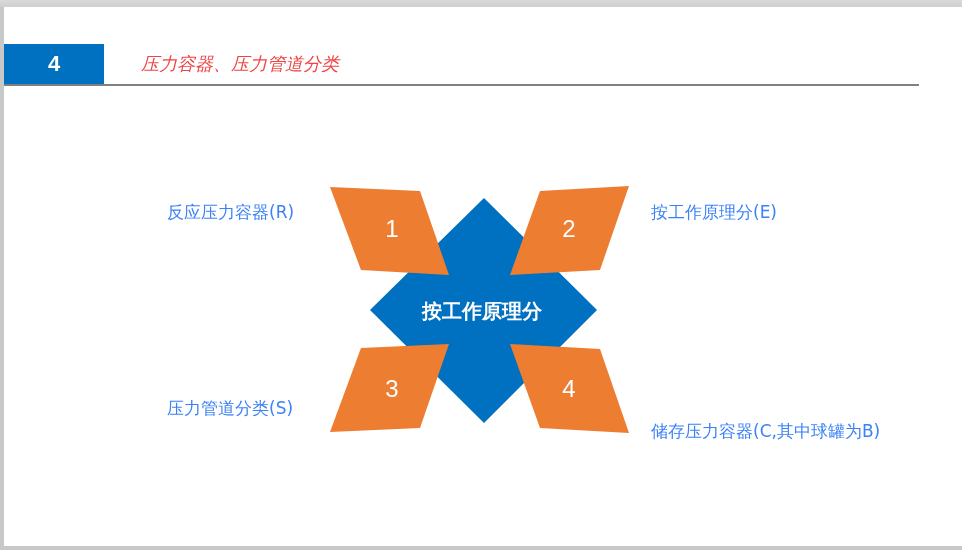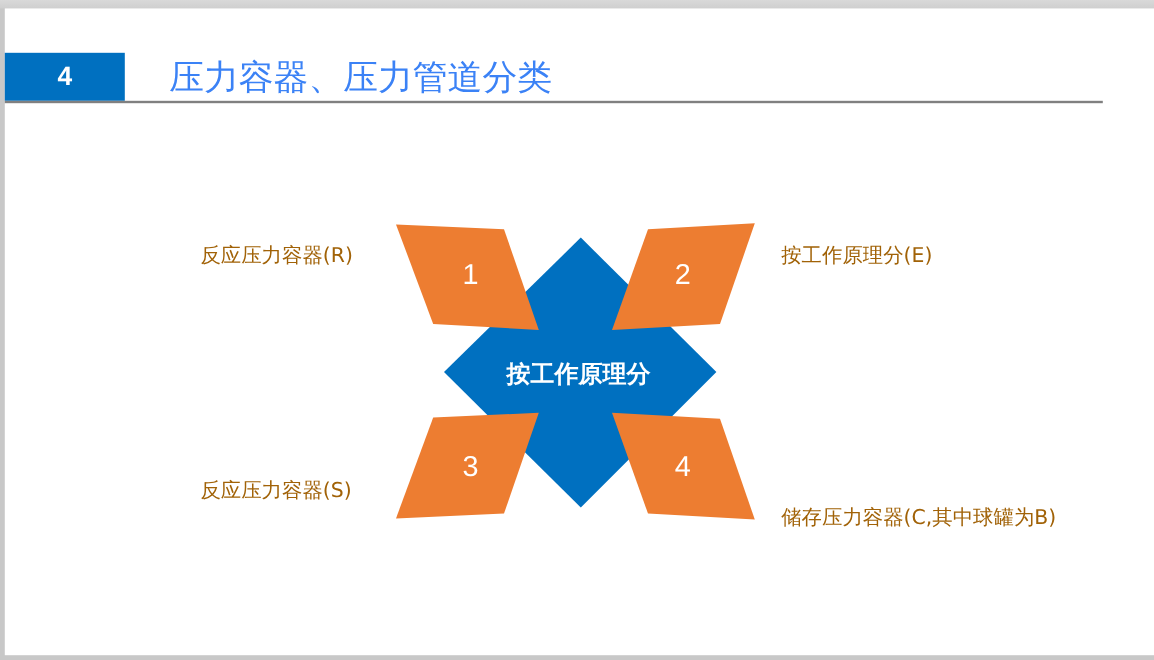--- a/index.html
+++ b/index.html
@@ -17,30 +17,31 @@
     background: #ffffff;
   }
   .section-num {
     position: absolute; left: 0; top: 37px; width: 100px; height: 40px;
     background: #0070c0; color: #fff;
     font-weight: bold; font-size: 22px;
     display: flex; align-items: center; justify-content: center;
   }
   .title {
     position: absolute; left: 137px; top: 38px; height: 38px;
-    font-size: 29px; color: #3b82f6; line-height: 38px;
+    font-size: 18px; color: #ef4444; line-height: 38px;
     font-family: "DejaVu Sans", sans-serif;
+    font-style: italic;
   }
   .rule {
     position: absolute; left: 0; top: 77px; width: 915px; height: 2px;
     background: #808080;
   }
   svg.diagram { position: absolute; left: 0; top: 0; }
   .label {
-    position: absolute; font-size: 17px; color: #a16207; white-space: nowrap;
+    position: absolute; font-size: 17px; color: #3b82f6; white-space: nowrap;
     font-family: "DejaVu Sans", sans-serif;
   }
 </style>
 </head>
 <body>
 
 <div class="topbar"></div>
 
 <div class="slide">
   <div class="section-num">4</div>
@@ -62,15 +63,15 @@
     <text x="392" y="237" fill="#ffffff" font-size="24" text-anchor="middle" font-family="Liberation Sans, sans-serif">1</text>
     <text x="569" y="237" fill="#ffffff" font-size="24" text-anchor="middle" font-family="Liberation Sans, sans-serif">2</text>
     <text x="392" y="397" fill="#ffffff" font-size="24" text-anchor="middle" font-family="Liberation Sans, sans-serif">3</text>
     <text x="569" y="397" fill="#ffffff" font-size="24" text-anchor="middle" font-family="Liberation Sans, sans-serif">4</text>
 
     <text x="482" y="318" fill="#ffffff" font-size="20" font-weight="bold" text-anchor="middle" font-family="DejaVu Sans, sans-serif">按工作原理分</text>
   </svg>
 
   <div class="label" style="left:163px; top:194px;">反应压力容器(R)</div>
   <div class="label" style="left:647px; top:194px;">按工作原理分(E)</div>
-  <div class="label" style="left:163px; top:390px;">反应压力容器(S)</div>
+  <div class="label" style="left:163px; top:390px;">压力管道分类(S)</div>
   <div class="label" style="left:647px; top:390px;margin-top:23px;">储存压力容器(C,其中球罐为B)</div>
 </div>
 
 </body></html>

